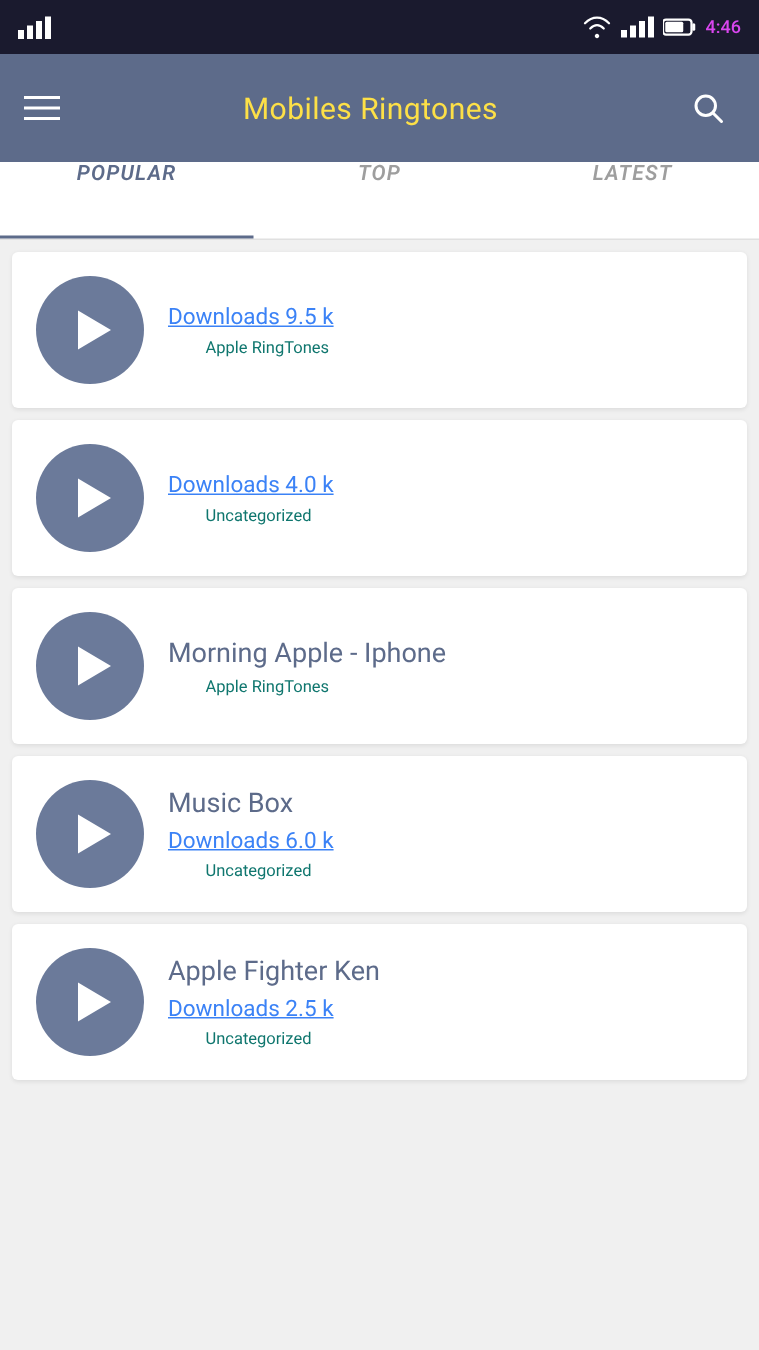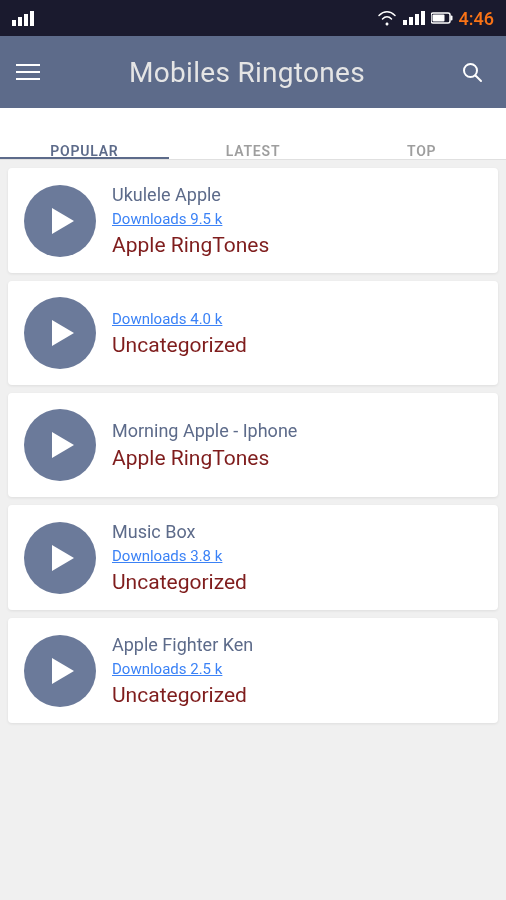--- a/index.html
+++ b/index.html
@@ -22,22 +22,22 @@
     }
     .status-bar-left {
       display: flex;
       gap: 3px;
       align-items: center;
     }
     .status-bar-right {
       display: flex;
       align-items: center;
       gap: 6px;
-      color: #f97316;
-      font-size: 18px;
+      color: #d946ef;
+      font-size: 12px;
       font-weight: 500;
       justify-content: center;
     }
     .bar-icon {
       display: flex;
       gap: 2px;
       align-items: flex-end;
     }
     .bar-icon span {
       background: white;
@@ -48,22 +48,22 @@
     
     .app-bar {
       background: #5d6b8a;
       height: 72px;
       display: flex;
       align-items: center;
       padding: 0 16px;
       justify-content: space-between;
     }
     .app-bar-title {
-      color: #e5e5e5;
-      font-size: 28px;
+      color: #fde047;
+      font-size: 20px;
       font-weight: 400;
       letter-spacing: 0.3px;
     }
     .hamburger-icon {
       display: flex;
       flex-direction: column;
       gap: 5px;
       cursor: pointer;
     }
     .hamburger-icon span {
@@ -86,28 +86,29 @@
     
     .tabs {
       background: white;
       display: flex;
       border-bottom: 1px solid #e0e0e0;
       height: 52px;
     }
     .tab {
       flex: 1;
       display: flex;
-      align-items: flex-end;
+      align-items: flex-start;
       justify-content: center;
       font-size: 14px;
       font-weight: 600;
       letter-spacing: 0.8px;
       cursor: pointer;
       position: relative;
       color: #9e9e9e;
+      font-style: italic;
     }
     .tab.active {
       color: #5d6b8a;
     }
     .tab.active::after {
       content: '';
       position: absolute;
       bottom: 0;
       left: 0;
       right: 0;
@@ -165,22 +166,23 @@
       font-size: 18px;
       color: #5d6b8a;
       font-weight: 400;
     }
     .ringtone-downloads {
       font-size: 15px;
       color: #3b82f6;
       text-decoration: underline;
     }
     .ringtone-category {
-      font-size: 21px;
-      color: #7f1d1d;
+      font-size: 11px;
+      color: #0f766e;
+      margin-left: 25px;
     }
 
     
     .search-svg {
       width: 24px;
       height: 24px;
     }
   </style>
 </head>
 <body>
@@ -232,35 +234,34 @@
       <line x1="15.5" y1="15.5" x2="21" y2="21" stroke="white" stroke-width="2" stroke-linecap="round"></line>
     </svg>
   </div>
 </div>
 
 <div class="tabs">
   <div class="tab active">
     <span>POPULAR</span>
   </div>
   <div class="tab">
+    <span>TOP</span>
+  </div>
+  <div class="tab">
     <span>LATEST</span>
   </div>
-  <div class="tab">
-    <span>TOP</span>
-  </div>
 </div>
 
 <div class="content">
 
   <div class="ringtone-card">
     <div class="play-button">
       <div class="play-triangle"></div>
     </div>
     <div class="ringtone-info">
-      <span class="ringtone-title">Ukulele Apple</span>
       <span class="ringtone-downloads">Downloads 9.5 k</span>
       <span class="ringtone-category">Apple RingTones</span>
     </div>
   </div>
 
   <div class="ringtone-card">
     <div class="play-button">
       <div class="play-triangle"></div>
     </div>
     <div class="ringtone-info">
@@ -278,21 +279,21 @@
       <span class="ringtone-category">Apple RingTones</span>
     </div>
   </div>
 
   <div class="ringtone-card">
     <div class="play-button">
       <div class="play-triangle"></div>
     </div>
     <div class="ringtone-info">
       <span class="ringtone-title">Music Box</span>
-      <span class="ringtone-downloads">Downloads 3.8 k</span>
+      <span class="ringtone-downloads">Downloads 6.0 k</span>
       <span class="ringtone-category">Uncategorized</span>
     </div>
   </div>
 
   <div class="ringtone-card">
     <div class="play-button">
       <div class="play-triangle"></div>
     </div>
     <div class="ringtone-info">
       <span class="ringtone-title">Apple Fighter Ken</span>

